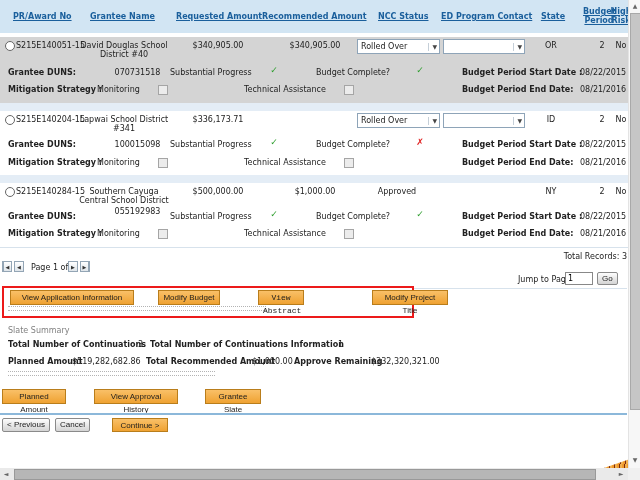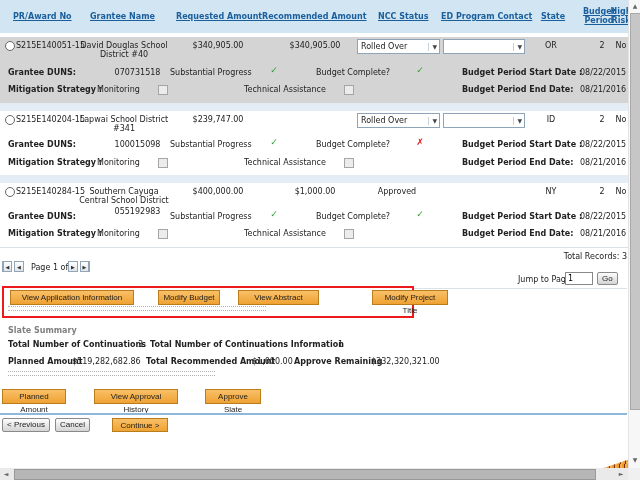--- a/index.html
+++ b/index.html
@@ -87,21 +87,21 @@
     <span class="chk" style="left:344px;top:48px;"></span>
     <div class="cell b" style="left:462px;top:48px;">Budget Period End Date:</div>
     <div class="cell r" style="left:580px;top:48px;width:46px;">08/21/2016</div>
   </div>
   <div class="abs sep" style="top:103px;"></div>
 
   <div class="abs group" style="top:111px;height:64px;">
     <span class="radio" style="left:5px;top:4px;"></span>
     <div class="cell" style="left:16px;top:4px;">S215E140204-15</div>
     <div class="cell c" style="left:76px;top:4px;width:96px;">Lapwai School District #341</div>
-    <div class="cell c" style="left:168px;top:4px;width:100px;">$239,747.00</div>
+    <div class="cell c" style="left:168px;top:4px;width:100px;">$336,173.71</div>
     <div class="cell c" style="left:265px;top:4px;width:100px;"></div>
     <div class="dd" style="left:357px;top:2px;width:78px;"><span>Rolled Over</span><span class="arr">▼</span></div>
     <div class="dd" style="left:443px;top:2px;width:77px;"><span></span><span class="arr">▼</span></div>
     <div class="cell c" style="left:534px;top:4px;width:34px;">ID</div>
     <div class="cell c" style="left:592px;top:4px;width:20px;">2</div>
     <div class="cell c" style="left:608px;top:4px;width:26px;">No</div>
     <div class="cell b" style="left:8px;top:29px;">Grantee DUNS:</div>
     <div class="cell c" style="left:110px;top:29px;width:55px;">100015098</div>
     <div class="cell" style="left:170px;top:29px;">Substantial Progress</div>
     <div class="cell c ok" style="left:266px;top:27px;width:16px;">✓</div>
@@ -116,21 +116,21 @@
     <span class="chk" style="left:344px;top:47px;"></span>
     <div class="cell b" style="left:462px;top:47px;">Budget Period End Date:</div>
     <div class="cell r" style="left:580px;top:47px;width:46px;">08/21/2016</div>
   </div>
   <div class="abs sep" style="top:175px;"></div>
 
   <div class="abs group" style="top:183px;height:63px;">
     <span class="radio" style="left:5px;top:4px;"></span>
     <div class="cell" style="left:16px;top:4px;">S215E140284-15</div>
     <div class="cell c" style="left:74px;top:4px;width:100px;">Southern Cayuga Central School District</div>
-    <div class="cell c" style="left:168px;top:4px;width:100px;">$400,000.00</div>
+    <div class="cell c" style="left:168px;top:4px;width:100px;">$500,000.00</div>
     <div class="cell c" style="left:265px;top:4px;width:100px;">$1,000.00</div>
     <div class="cell c" style="left:357px;top:4px;width:80px;">Approved</div>
     <div class="cell c" style="left:534px;top:4px;width:34px;">NY</div>
     <div class="cell c" style="left:592px;top:4px;width:20px;">2</div>
     <div class="cell c" style="left:608px;top:4px;width:26px;">No</div>
     <div class="cell b" style="left:8px;top:29px;">Grantee DUNS:</div>
     <div class="cell c" style="left:110px;top:24px;width:55px;">055192983</div>
     <div class="cell" style="left:170px;top:29px;">Substantial Progress</div>
     <div class="cell c ok" style="left:266px;top:27px;width:16px;">✓</div>
     <div class="cell" style="left:316px;top:29px;">Budget Complete?</div>
@@ -154,40 +154,40 @@
   <button class="pgbtn" style="left:68px;top:261px;">▶</button>
   <button class="pgbtn" style="left:80px;top:261px;border-right-width:2px;">▶</button>
   <div class="abs" style="left:518px;top:275px;">Jump to Page</div>
   <input class="jump" style="left: 565px; top: 272px;" value="1">
   <button class="btn-gray" style="left:597px;top:272px;height:13px;">Go</button>
   <div class="abs hr-thin" style="top:288px;left:414px;width:213px;"></div>
 
   <div class="redbox"></div>
   <button class="btn-orange" style="left:10px;top:290px;width:124px;">View Application Information</button>
   <button class="btn-orange" style="left:158px;top:290px;width:62px;">Modify Budget</button>
-  <button class="btn-orange" style="left:238px;top:290px;width:81px;">View Abstract</button>
+  <button class="btn-orange" style="left:258px;top:290px;width:46px;font-family:Liberation Mono, monospace;">View Abstract</button>
   <button class="btn-orange" style="left:329px;top:290px;width:76px;margin-left:43px;">Modify Project Title</button>
   <div class="dotline" style="left:8px;top:306px;width:258px;"></div>
 
-  <div class="abs slate-title" style="left:8px;top:326px;font-weight:bold;">Slate Summary</div>
+  <div class="abs slate-title" style="left:8px;top:326px;">Slate Summary</div>
   <div class="abs b" style="left:8px;top:340px;">Total Number of Continuations</div>
   <div class="abs" style="left:138px;top:340px;">3</div>
   <div class="abs b" style="left:150px;top:340px;">Total Number of Continuations Information</div>
   <div class="abs" style="left:338px;top:340px;">1</div>
   <div class="abs b" style="left:8px;top:357px;">Planned Amount</div>
   <div class="abs" style="left:72px;top:357px;">$519,282,682.86</div>
   <div class="abs b" style="left:146px;top:357px;">Total Recommended Amount</div>
   <div class="abs" style="left:252px;top:357px;">$1,000.00</div>
   <div class="abs b" style="left:294px;top:357px;">Approve Remaining</div>
   <div class="abs" style="left:371px;top:357px;">$332,320,321.00</div>
   <div class="dotline" style="left:8px;top:371px;width:207px;"></div>
 
   <button class="btn-orange" style="left:2px;top:389px;width:64px;">Planned Amount</button>
   <button class="btn-orange" style="left:94px;top:389px;width:84px;">View Approval History</button>
-  <button class="btn-orange" style="left:205px;top:389px;width:56px;">Approve Slate</button>
+  <button class="btn-orange" style="left:205px;top:389px;width:56px;">Grantee Slate</button>
 
   <div class="hr-blue" style="top:413px;"></div>
   <button class="btn-gray" style="left:2px;top:418px;">&lt; Previous</button>
   <button class="btn-gray" style="left:55px;top:418px;">Cancel</button>
   <button class="btn-orange" style="left:112px;top:418px;width:56px;height:14px;">Continue &gt;</button>
 
   <div class="backtop">^ Back to Top</div>
   <div class="swoosh"></div>
 
   <div class="vscroll">

